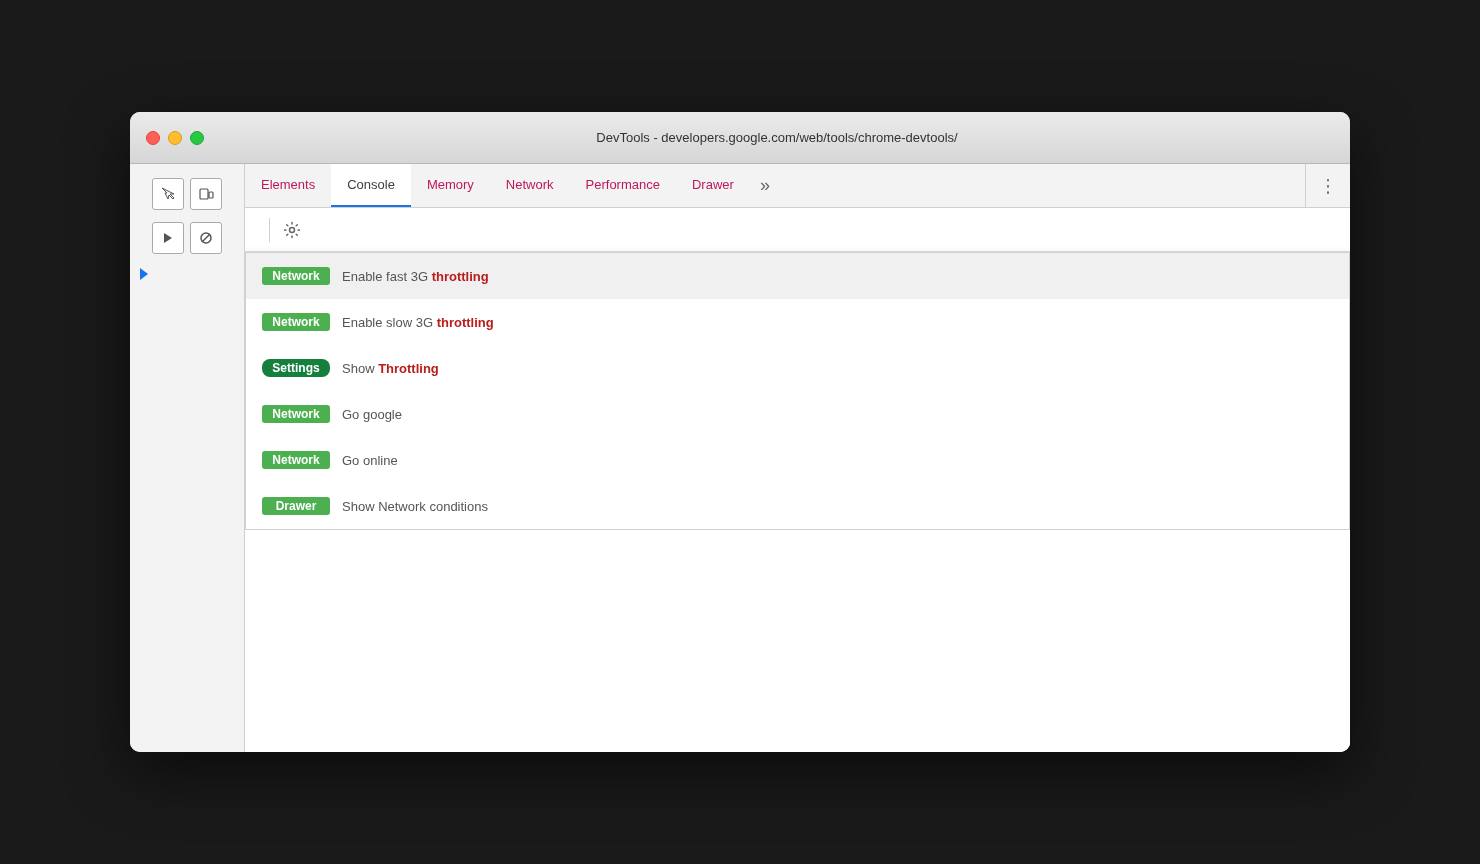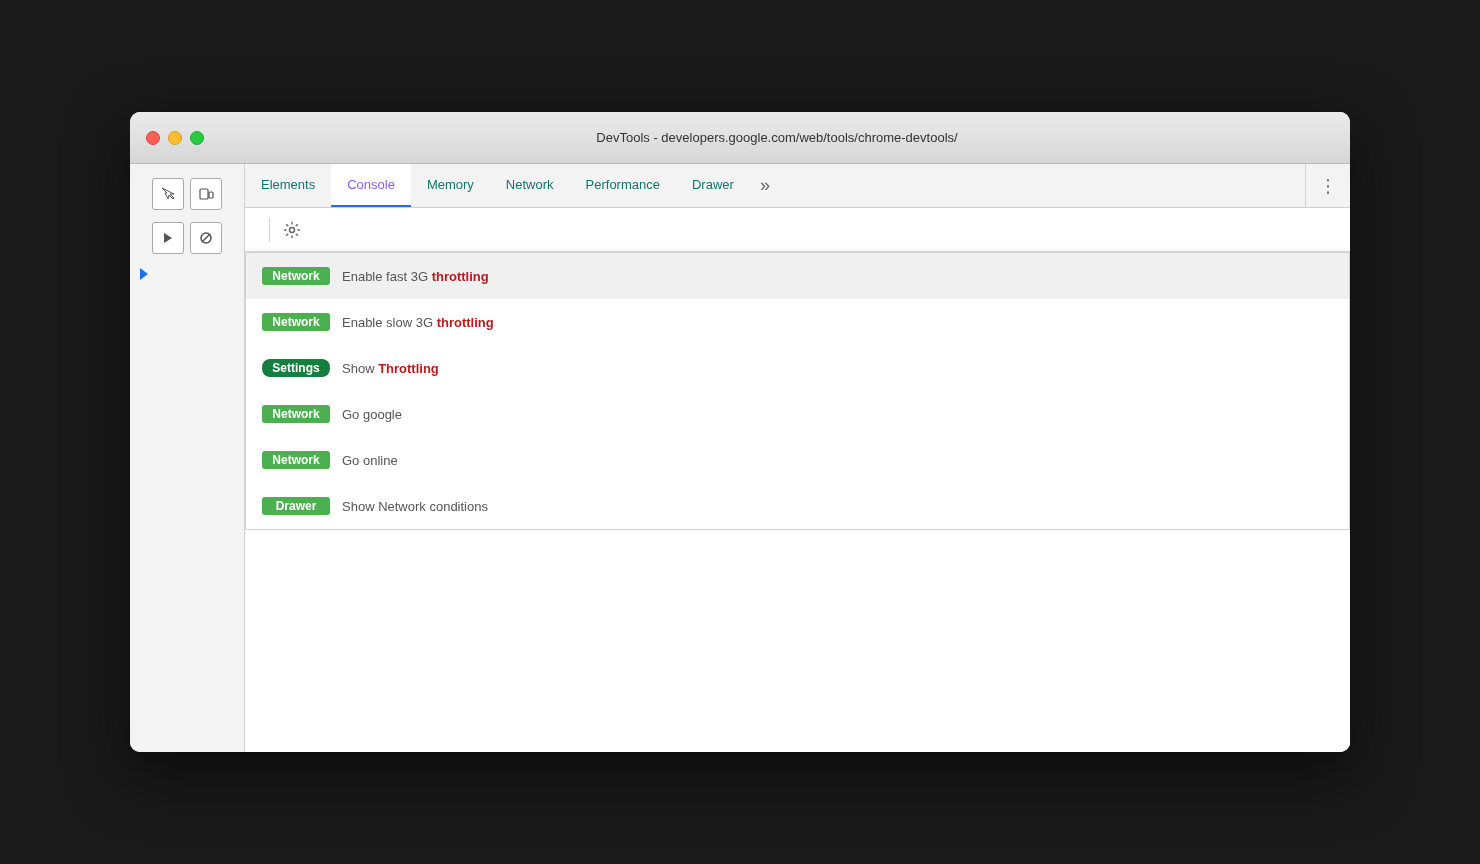--- a/index.html
+++ b/index.html
@@ -120,27 +120,27 @@
       background: #f3f3f3;
       border-bottom: 1px solid #d0d0d0;
       height: 44px;
       flex-shrink: 0;
     }
     .tab {
       padding: 0 16px;
       display: flex;
       align-items: center;
       font-size: 13px;
-      color: #0f766e;
+      color: #be185d;
       cursor: pointer;
       border-bottom: 2px solid transparent;
       white-space: nowrap;
     }
     .tab.active {
-      color: #8b5cf6;
+      color: #404040;
       border-bottom: 2px solid #1a73e8;
       background: #fff;
       font-weight: 500;
     }
     .tab-more {
       padding: 0 10px;
       display: flex;
       align-items: center;
       font-size: 18px;
       color: #666;

